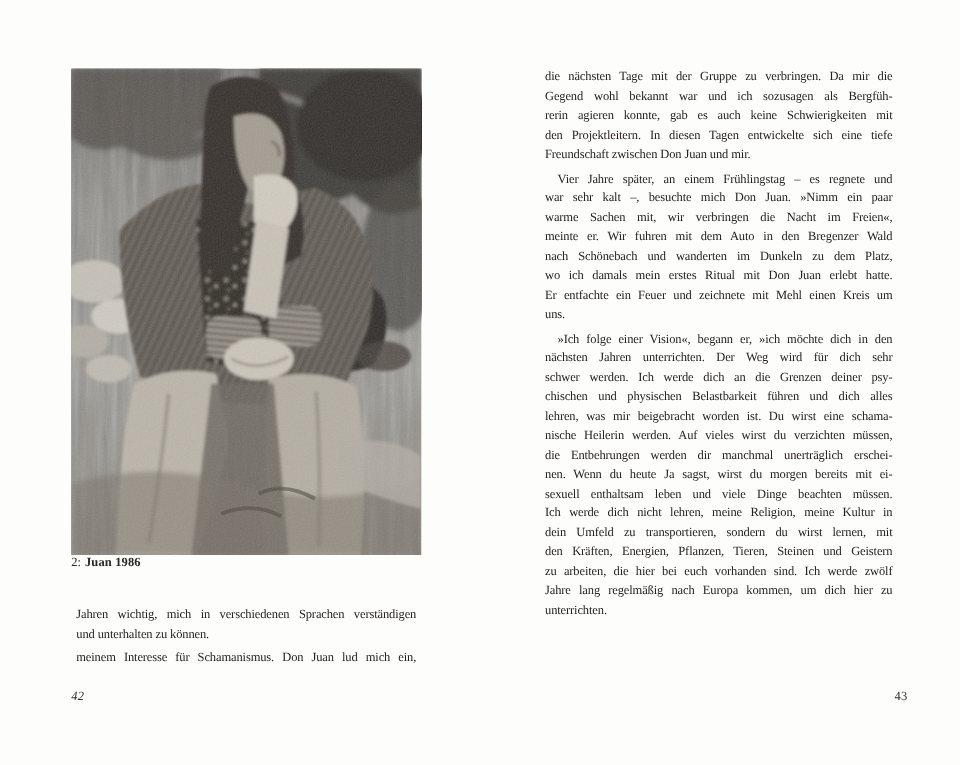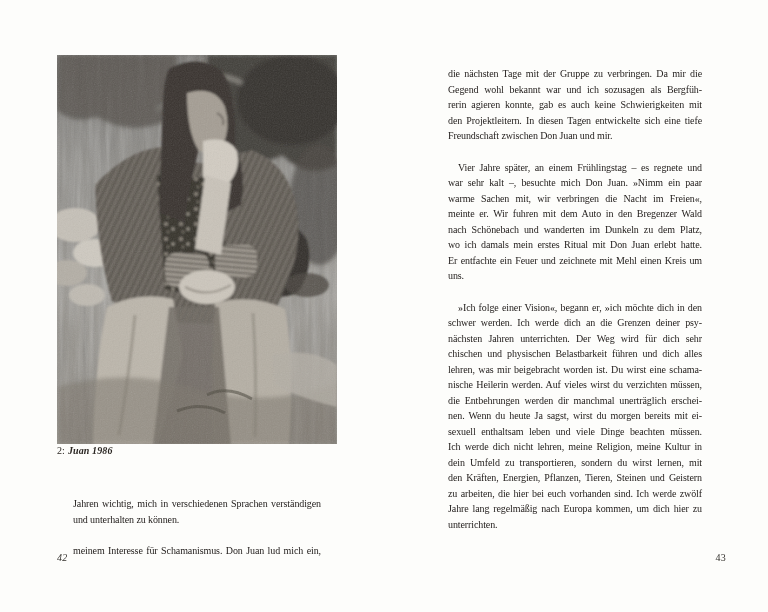--- a/index.html
+++ b/index.html
@@ -24,33 +24,33 @@
   .photo-frame svg { display: block; }
 
   .photo-caption {
     position: absolute;
     left: 57px; top: 445px;
     font-size: 10px;
     letter-spacing: 0.1px;
     color: #2b2723;
     white-space: nowrap;
   }
-  .photo-caption .cap-title { font-weight: 700; margin-left: 3px; font-style: italic; }
+  .photo-caption .cap-title { font-weight: 700; margin-left: 3px; }
 
   .body-block {
     position: absolute;
     font-size: 10px;
     line-height: 15.5px;
     letter-spacing: -0.1px;
     color: #262220;
   }
   #left-text-block  { left: 57px;  top: 480px; width: 280px; }
   #right-text-block { left: 432px; top: 50px;  width: 286px; }
 
-  .para { margin: 16px; }
+  .para { margin: 4px; }
   .line {
     text-align: justify;
     text-align-last: justify;
     overflow: visible;
     white-space: normal;
   }
   .line.endline { text-align-last: left; }
   .line.indent  { text-indent: 10px; }
 
   .folio {
@@ -202,22 +202,22 @@
           <div class="line">war sehr kalt –, besuchte mich Don Juan. »Nimm ein paar</div>
           <div class="line">warme Sachen mit, wir verbringen die Nacht im Freien«,</div>
           <div class="line">meinte er. Wir fuhren mit dem Auto in den Bregenzer Wald</div>
           <div class="line">nach Schönebach und wanderten im Dunkeln zu dem Platz,</div>
           <div class="line">wo ich damals mein erstes Ritual mit Don Juan erlebt hatte.</div>
           <div class="line">Er entfachte ein Feuer und zeichnete mit Mehl einen Kreis um</div>
           <div class="line endline">uns.</div>
         </div>
         <div class="para">
           <div class="line indent">»Ich folge einer Vision«, begann er, »ich möchte dich in den</div>
+          <div class="line">nächsten Jahren unterrichten. Der Weg wird für dich sehr</div>
           <div class="line">schwer werden. Ich werde dich an die Grenzen deiner psy-</div>
-          <div class="line">nächsten Jahren unterrichten. Der Weg wird für dich sehr</div>
           <div class="line">chischen und physischen Belastbarkeit führen und dich alles</div>
           <div class="line">lehren, was mir beigebracht worden ist. Du wirst eine schama-</div>
           <div class="line">nische Heilerin werden. Auf vieles wirst du verzichten müssen,</div>
           <div class="line">die Entbehrungen werden dir manchmal unerträglich erschei-</div>
           <div class="line">nen. Wenn du heute Ja sagst, wirst du morgen bereits mit ei-</div>
           <div class="line">sexuell enthaltsam leben und viele Dinge beachten müssen.</div>
           <div class="line">Ich werde dich nicht lehren, meine Religion, meine Kultur in</div>
           <div class="line">dein Umfeld zu transportieren, sondern du wirst lernen, mit</div>
           <div class="line">den Kräften, Energien, Pflanzen, Tieren, Steinen und Geistern</div>
           <div class="line">zu arbeiten, die hier bei euch vorhanden sind. Ich werde zwölf</div>

